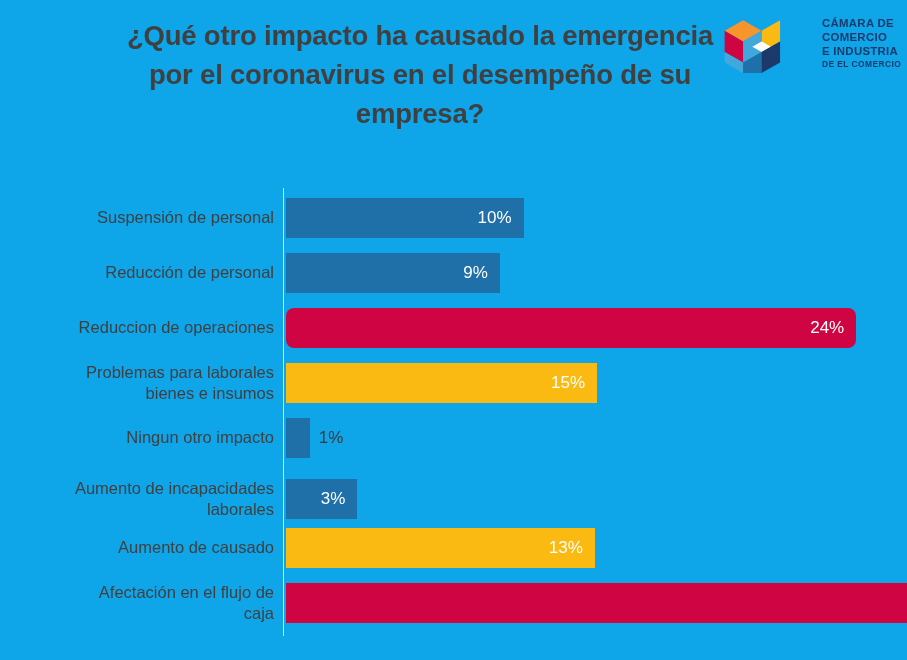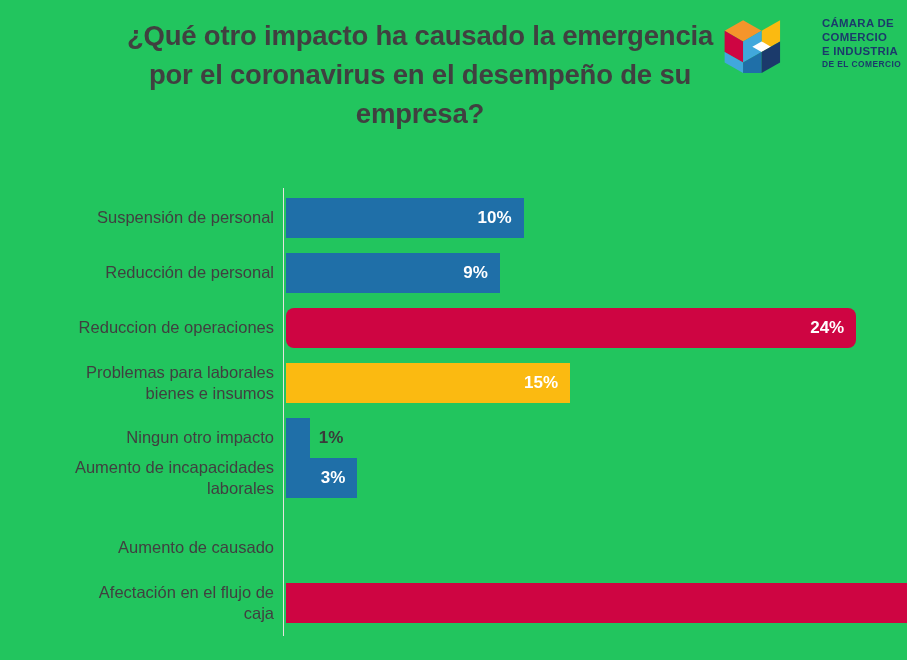--- a/index.html
+++ b/index.html
@@ -9,21 +9,21 @@
     height: 660px;
     background: #ffffff;
     font-family: "Liberation Sans", sans-serif;
     overflow: hidden;
   }
 
   #page {
     position: relative;
     width: 907px;
     height: 660px;
-    background: #22c55e;
+    background: #0ea5e9;
   }
 
   
   #header {
     position: absolute;
     left: 0; top: 0;
     width: 907px;
     height: 150px;
   }
 
@@ -123,21 +123,21 @@
     left: 286px;
     top: 0;
     height: 40px;
   }
 
   .bar-value {
     position: absolute;
     top: 50%;
     transform: translateY(-50%);
     font-size: 17px;
-    font-weight: bold;
+    font-weight: normal;
     white-space: nowrap;
   }
   .bar-value.inside {
     right: 12px;
     color: #ffffff;
   }
   .bar-value.outside {
     left: calc(100% + 9px);
     color: #3A3A3A;
   }
@@ -199,39 +199,42 @@
         </div>
         <div class="row" style="top: 158px; height: 40px;">
           <div class="row-label">Reduccion de operaciones</div>
           <div class="bar" style="width: 570.24px; background: rgb(206, 5, 66); border-radius: 8px;">
             <span class="bar-value inside">24%</span>
           </div>
         </div>
         <div class="row" style="top: 213px; height: 40px;">
           <div class="row-label">Problemas para laborales
 bienes e insumos</div>
-          <div class="bar" style="width: 284px; background: rgb(251, 186, 17);">
+          <div class="bar" style="width: 311px; background: rgb(251, 186, 17);">
             <span class="bar-value inside">15%</span>
           </div>
         </div>
         <div class="row" style="top: 268px; height: 40px;">
           <div class="row-label">Ningun otro impacto</div>
           <div class="bar" style="width: 23.76px; background: rgb(31, 111, 168);">
             <span class="bar-value outside">1%</span>
           </div>
         </div>
-        <div class="row" style="top: 308px; height: 40px;">
+        <div class="row" style="top: 329px; height: 40px;">
           <div class="row-label">Aumento de incapacidades
 laborales</div>
           <div class="bar" style="width: 71.28px; background: rgb(31, 111, 168);">
             <span class="bar-value inside">3%</span>
           </div>
         </div>
         <div class="row" style="top: 378px; height: 40px;">
           <div class="row-label">Aumento de causado</div>
+          <div class="bar" style="width: 308.88px; background: rgb(251, 186, 17);">
+            <span class="bar-value inside">13%</span>
+          </div>
         </div>
         <div class="row" style="top: 433px; height: 40px; border-radius: 16px;">
           <div class="row-label">Afectación en el flujo de
 caja</div>
           <div class="bar" style="width: 690px; background: rgb(206, 5, 66);">
             <span class="bar-value inside">25%</span>
           </div>
         </div>
       </div>
   </div>

